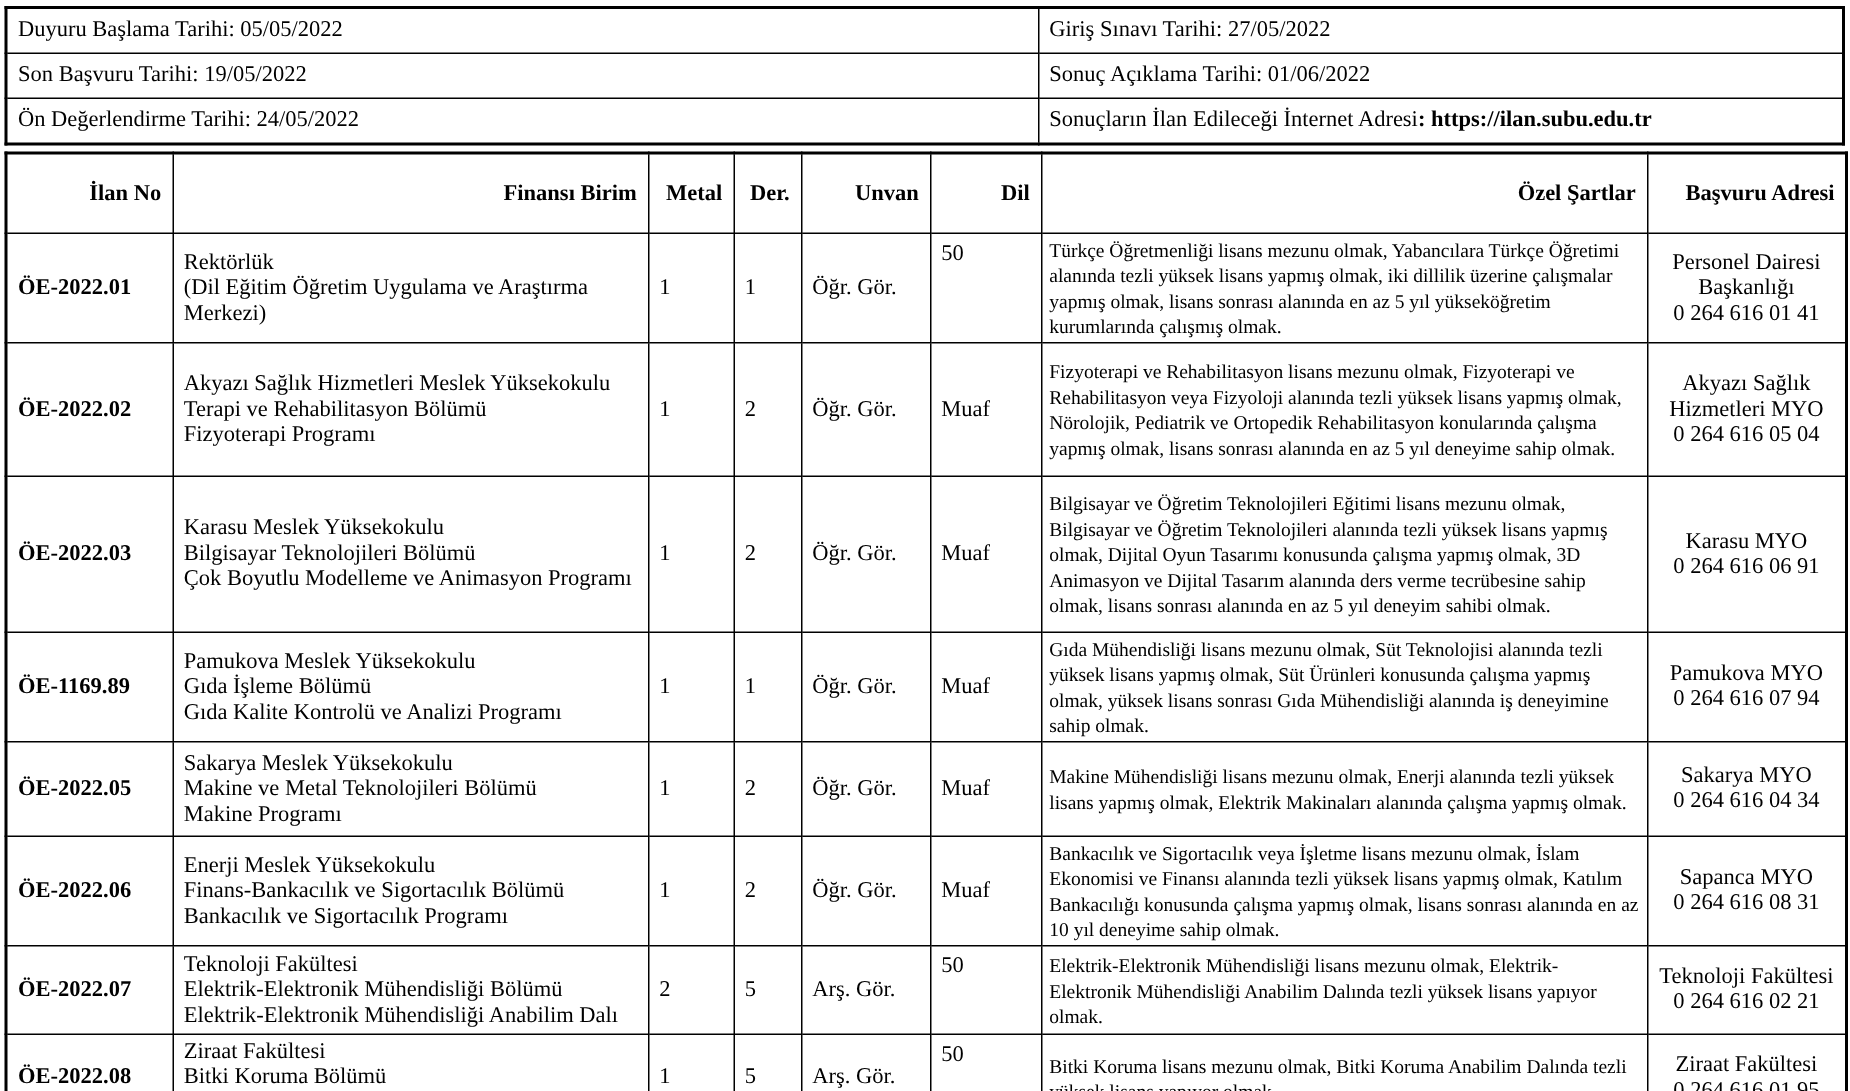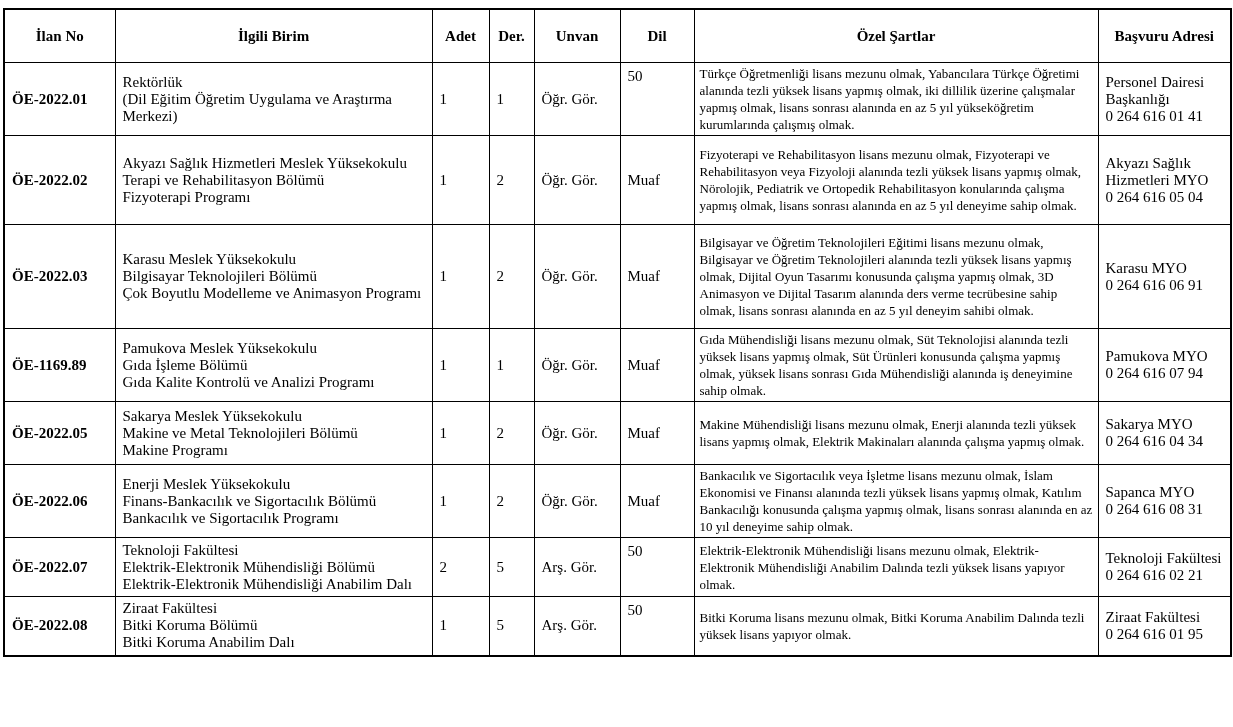--- a/index.html
+++ b/index.html
@@ -11,60 +11,72 @@
   table { border-width: 2px; }
   td, th { padding: 2px 7px; font-size: 15px; color: #000; overflow: hidden; }
 
   
   .info-table td { height: 25px; vertical-align: middle; }
   .info-table .bold { font-weight: bold; }
 
   
   .main-table { margin-top: 4px; }
   .main-table th {
-    font-weight: bold; text-align: center; vertical-align: middle;
+    font-weight: bold; text-align: right; vertical-align: middle;
     height: 48px; font-size: 15px;
   }
   .main-table td { vertical-align: middle; line-height: 17px; }
   .cell-ilan { font-weight: bold; margin-left: 20px; }
   .pre { white-space: pre-line; }
   .cell-sartlar { font-size: 13px; line-height: 16px; padding: 2px 5px; }
-  .cell-basvuru { line-height: 17px; }
+  .cell-basvuru { line-height: 17px; text-align: center; }
   .va-top { vertical-align: top !important; padding-top: 5px; }
 </style>
 </head>
 <body>
 
 <div class="doc">
 
   <table class="info-table">
     <colgroup>
         <col style="width:688px">
         <col>
       </colgroup>
     <tbody>
+        <tr>
+      <td>Duyuru Başlama Tarihi: 05/05/2022</td>
+      <td>Giriş Sınavı Tarihi: 27/05/2022</td>
+    </tr>
+    <tr>
+      <td>Son Başvuru Tarihi: 19/05/2022</td>
+      <td>Sonuç Açıklama Tarihi: 01/06/2022</td>
+    </tr>
+    <tr>
+      <td>Ön Değerlendirme Tarihi: 24/05/2022</td>
+      <td><span>Sonuçların İlan Edileceği İnternet Adresi</span><span class="bold">: https://ilan.subu.edu.tr</span></td>
+    </tr>
   </tbody>
     </table>
 
   <table class="main-table">
     <colgroup>
       <col style="width:111px">
         <col style="width:317px">
         <col style="width:57px">
         <col style="width:45px">
       <col style="width:86px">
         <col style="width:74px">
         <col style="width:404px">
         <col style="width:133px">
     </colgroup>
     <tbody>
         <tr>
       <th>İlan No</th>
-      <th>İlgili Birim</th>
-      <th>Adet</th>
+      <th>Finansı Birim</th>
+      <th>Metal</th>
       <th>Der.</th>
       <th>Unvan</th>
       <th>Dil</th>
       <th>Özel Şartlar</th>
       <th>Başvuru Adresi</th>
     </tr>
 
     <tr style="height:68px">
       <td class="cell-ilan">ÖE-2022.01</td>
       <td class="pre">Rektörlük

